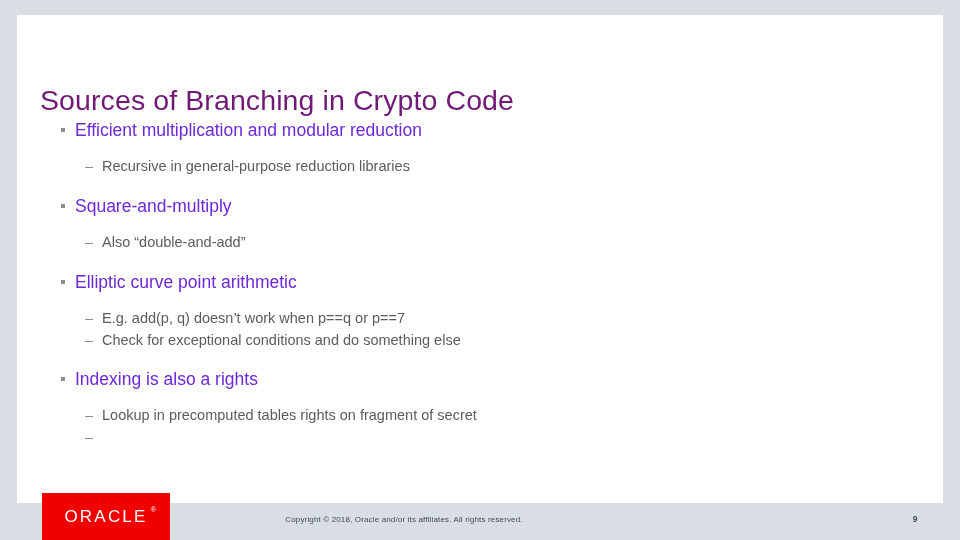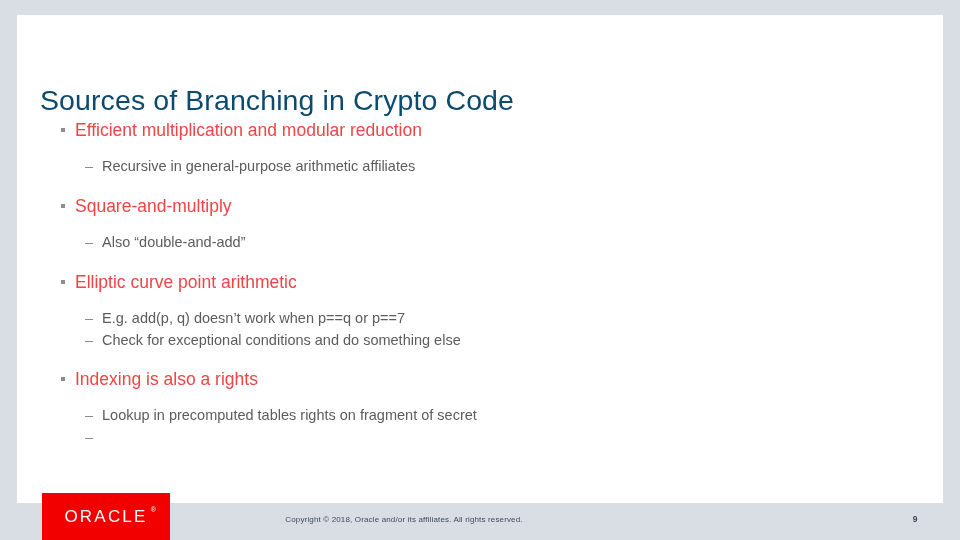--- a/index.html
+++ b/index.html
@@ -34,21 +34,21 @@
   }
 
   
   .slide-title {
     position: absolute;
     left: 23px;
     top: 48px;
     width: 860px;
     font-size: 28.5px;
     line-height: 36px;
-    color: #0c4a6e;
+    color: #701a75;
     font-weight: normal;
     letter-spacing: 0.1px;
     white-space: nowrap;
   }
 
   
   .slide-body {
     position: absolute;
     left: 23px;
     top: 104px;
@@ -56,21 +56,21 @@
   }
 
   .bullet-group {
     position: relative;
   }
 
   
   .lvl1 {
     position: relative;
     padding-left: 35px;
-    color: #ef4444;
+    color: #6d28d9;
     font-size: 17.5px;
     line-height: 22px;
     margin-bottom: 7px;
     white-space: nowrap;
   }
   .lvl1 .marker {
     position: absolute;
     left: 21px;
     top: 9px;
     width: 4px;
@@ -183,21 +183,21 @@
     <div class="slide-body">
 
       <div class="bullet-group">
         <div class="lvl1">
           <span class="marker"></span>
           <span>Efficient multiplication and modular reduction</span>
         </div>
         <div class="inner-gap"></div>
         <div class="lvl2">
           <span class="marker">–</span>
-          <span>Recursive in general-purpose arithmetic affiliates</span>
+          <span>Recursive in general-purpose reduction libraries</span>
         </div>
       </div>
 
       <div class="group-gap-1"></div>
 
       <div class="bullet-group">
         <div class="lvl1">
           <span class="marker"></span>
           <span>Square-and-multiply</span>
         </div>

